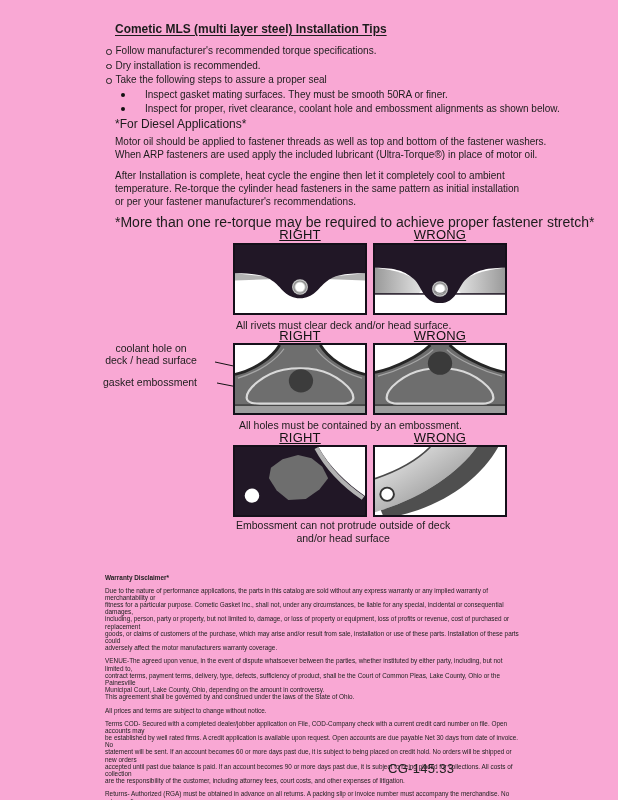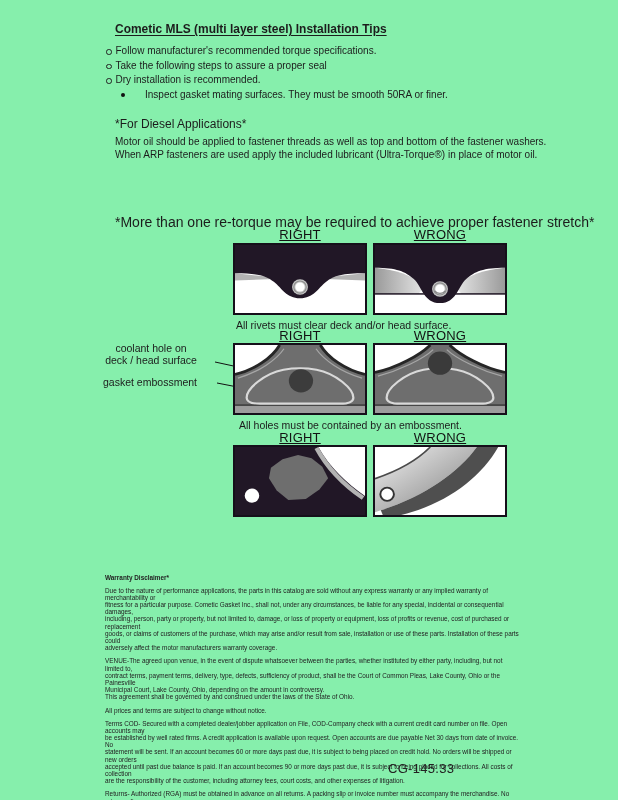--- a/index.html
+++ b/index.html
@@ -1,17 +1,17 @@
 <!DOCTYPE html>
 <html><head>
 <meta charset="utf-8">
 <style>
   html,body { margin:0; padding:0; background:#ffffff; }
   body { width:618px; height:800px; font-family:"Liberation Sans", sans-serif; color:#1c1c1c; }
-  .page { position:relative; width:618px; height:800px; background:#86efac; overflow:hidden; }
+  .page { position:relative; width:618px; height:800px; background:#f9a8d4; overflow:hidden; }
   .abs { position:absolute; }
 
   .title { left:115px; top:21px; font-size:13px; font-weight:bold; text-decoration:underline;
            text-underline-offset:2px; white-space:nowrap; transform:scaleX(0.92); transform-origin:0 0; }
 
   .bullets { left:106px; top:44px; font-size:10px; }
   .brow { display:flex; line-height:14.5px; white-space:nowrap; }
   .brow.sub { margin-left:15px;gap:16px; }
   .ring { width:3.5px; height:3.5px; border:1px solid #222; border-radius:50%; margin:5px 4px 0 0; flex:0 0 auto; }
   .dot  { width:4px;   height:4px;   background:#111;      border-radius:50%; margin:5px 4px 0 0; flex:0 0 auto; }
@@ -44,35 +44,42 @@
 
   <div class="abs title">Cometic MLS (multi layer steel) Installation Tips</div>
 
   <div class="abs bullets">
     <div class="brow">
       <span class="ring"></span>
       <span>Follow manufacturer's recommended torque specifications.</span>
     </div>
     <div class="brow">
       <span class="ring"></span>
-      <span>Take the following steps to assure a proper seal</span>
+      <span>Dry installation is recommended.</span>
     </div>
     <div class="brow">
       <span class="ring"></span>
-      <span>Dry installation is recommended.</span>
+      <span>Take the following steps to assure a proper seal</span>
     </div>
     <div class="brow sub">
       <span class="dot"></span>
       <span>Inspect gasket mating surfaces.  They must be smooth 50RA or finer.</span>
     </div>
+    <div class="brow sub">
+      <span class="dot"></span>
+      <span>Inspect for proper, rivet clearance, coolant hole and embossment alignments as shown below.</span>
+    </div>
   </div>
 
   <div class="abs h-diesel">*For Diesel Applications*</div>
   <div class="abs para p1">Motor oil should be applied to fastener threads as well as top and bottom of the fastener washers.
 When ARP fasteners are used apply the included lubricant (Ultra-Torque®) in place of motor oil.</div>
+  <div class="abs para p2">After Installation is complete, heat cycle the engine then let it completely cool to ambient
+temperature. Re-torque the cylinder head fasteners in the same pattern as initial installation
+or per your fastener manufacturer's recommendations.</div>
   <div class="abs note">*More than one re-torque may be required to achieve proper fastener stretch*</div>
 
   <div class="abs dlabel" style="left:233px; top:227px;">RIGHT</div>
   <div class="abs dlabel" style="left:373px; top:227px;">WRONG</div>
 
   <div class="abs dbox" style="left:233px; top:243px;">
     <svg viewBox="0 0 134 72" preserveAspectRatio="none">
       <rect width="134" height="72" fill="#ffffff"></rect>
       <polygon points="0,30 54,35.5 0,37.5" fill="#b3b3b3"></polygon>
       <polygon points="134,30 80,35.5 134,37.5" fill="#b3b3b3"></polygon>
@@ -170,20 +177,22 @@
             <stop offset="1" stop-color="#a0a0a0"></stop>
           </linearGradient>
       </defs>
       <rect width="134" height="72" fill="#ffffff"></rect>
       <path d="M57,0 H105 C87,26 50,53 6,67 L0,69 V33.5 C22,26 43,14.5 57,0 Z" fill="url(#lgB)"></path>
       <path d="M57,0 C43,14.5 22,26 0,33.5" fill="none" stroke="#4a4a4a" stroke-width="1.8"></path>
       <path d="M105,0 H127 C109,33 72,61 27,72 H8 L6,67 C50,53 87,26 105,0 Z" fill="#4f4f4f"></path>
       <circle cx="12.5" cy="50" r="7" fill="#ffffff" stroke="#333333" stroke-width="2"></circle>
     </svg>
   </div>
+  <div class="abs caption" style="left:236px; top:519px;">Embossment can not protrude outside of deck
+and/or head surface</div>
 
   <div class="abs legal">
     <div class="lh">Warranty Disclaimer*</div>
     <p>Due to the nature of performance applications, the parts in this catalog are sold without any express warranty or any implied warranty of merchantability or
 fitness for a particular purpose.  Cometic Gasket Inc., shall not, under any circumstances, be liable for any special, incidental or consequential damages,
 including, person, party or property, but not limited to, damage, or loss of property or equipment, loss of profits or revenue, cost of purchased or replacement
 goods, or claims of customers of the purchase, which may arise and/or result from sale, installation or use of these parts.  Installation of these parts could
 adversely affect the motor manufacturers warranty coverage.</p>
     <p>VENUE-The agreed upon venue, in the event of dispute whatsoever between the parties, whether instituted by either party, including, but not limited to,
 contract terms, payment terms, delivery, type, defects, sufficiency of product, shall be the Court of Common Pleas, Lake County, Ohio or the Painesville

